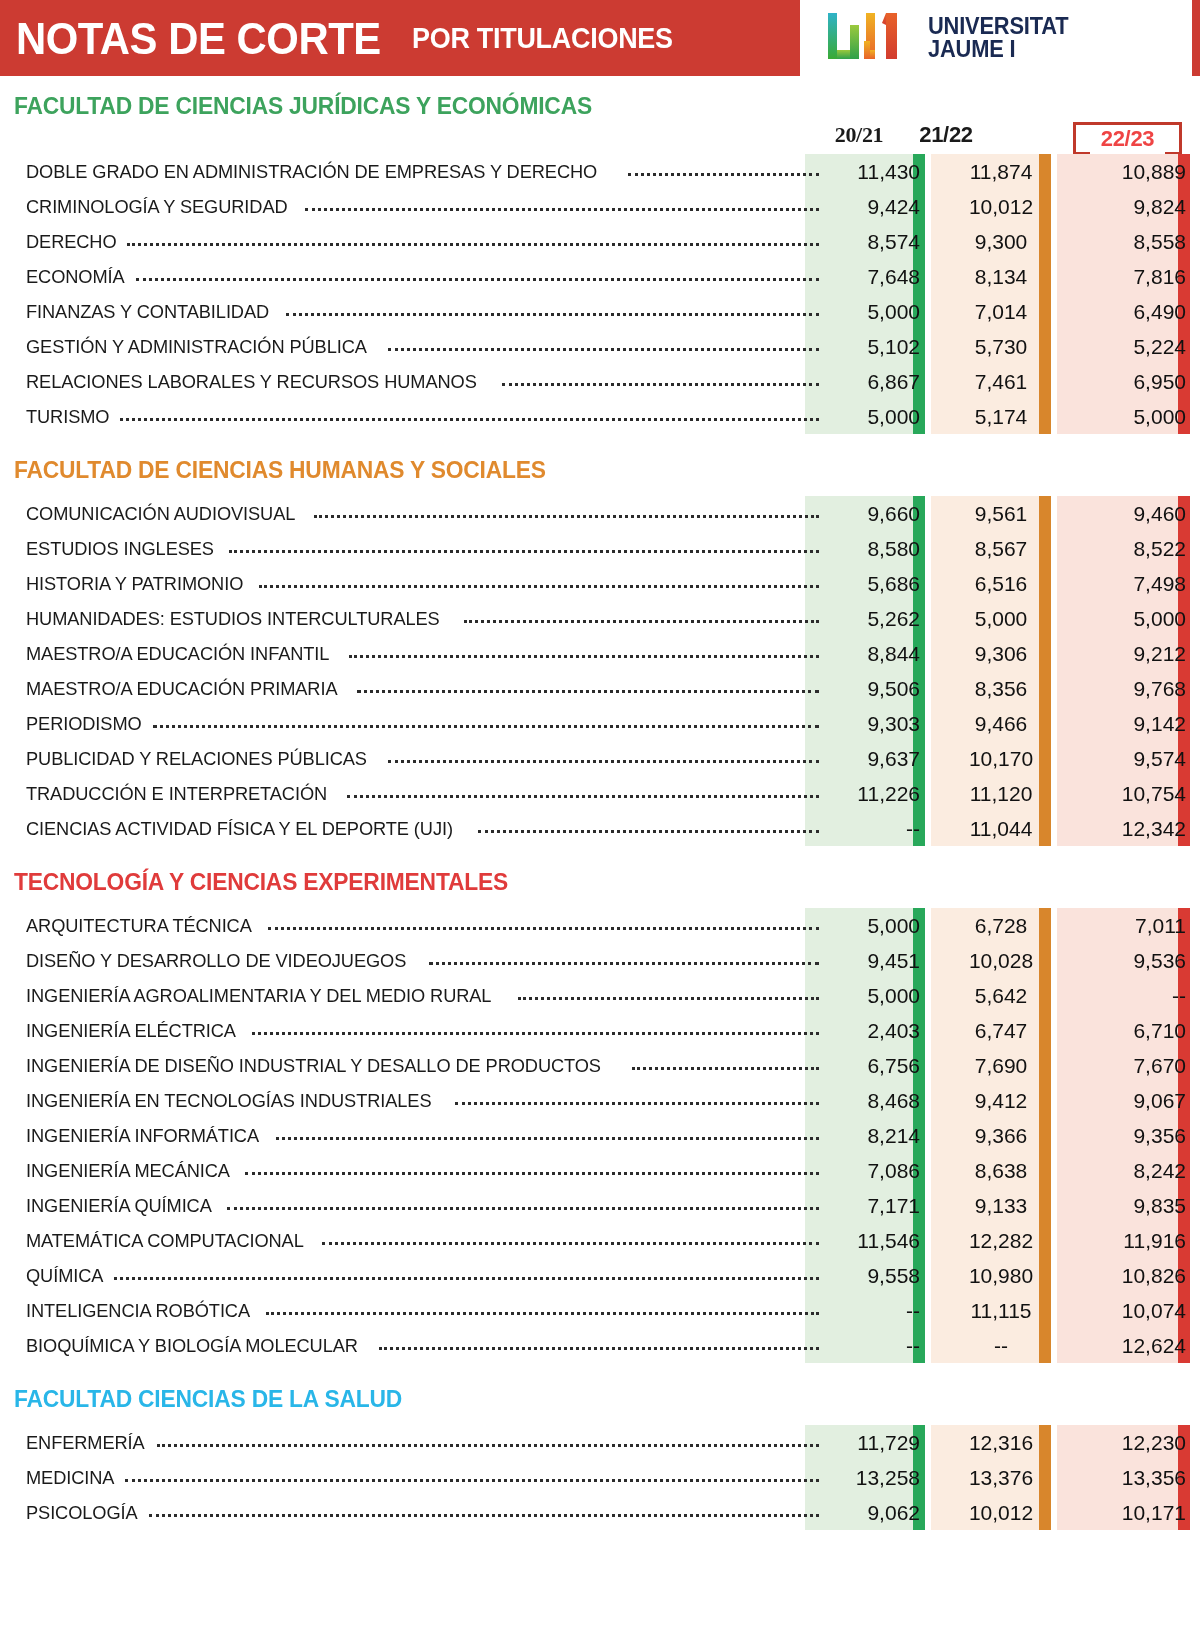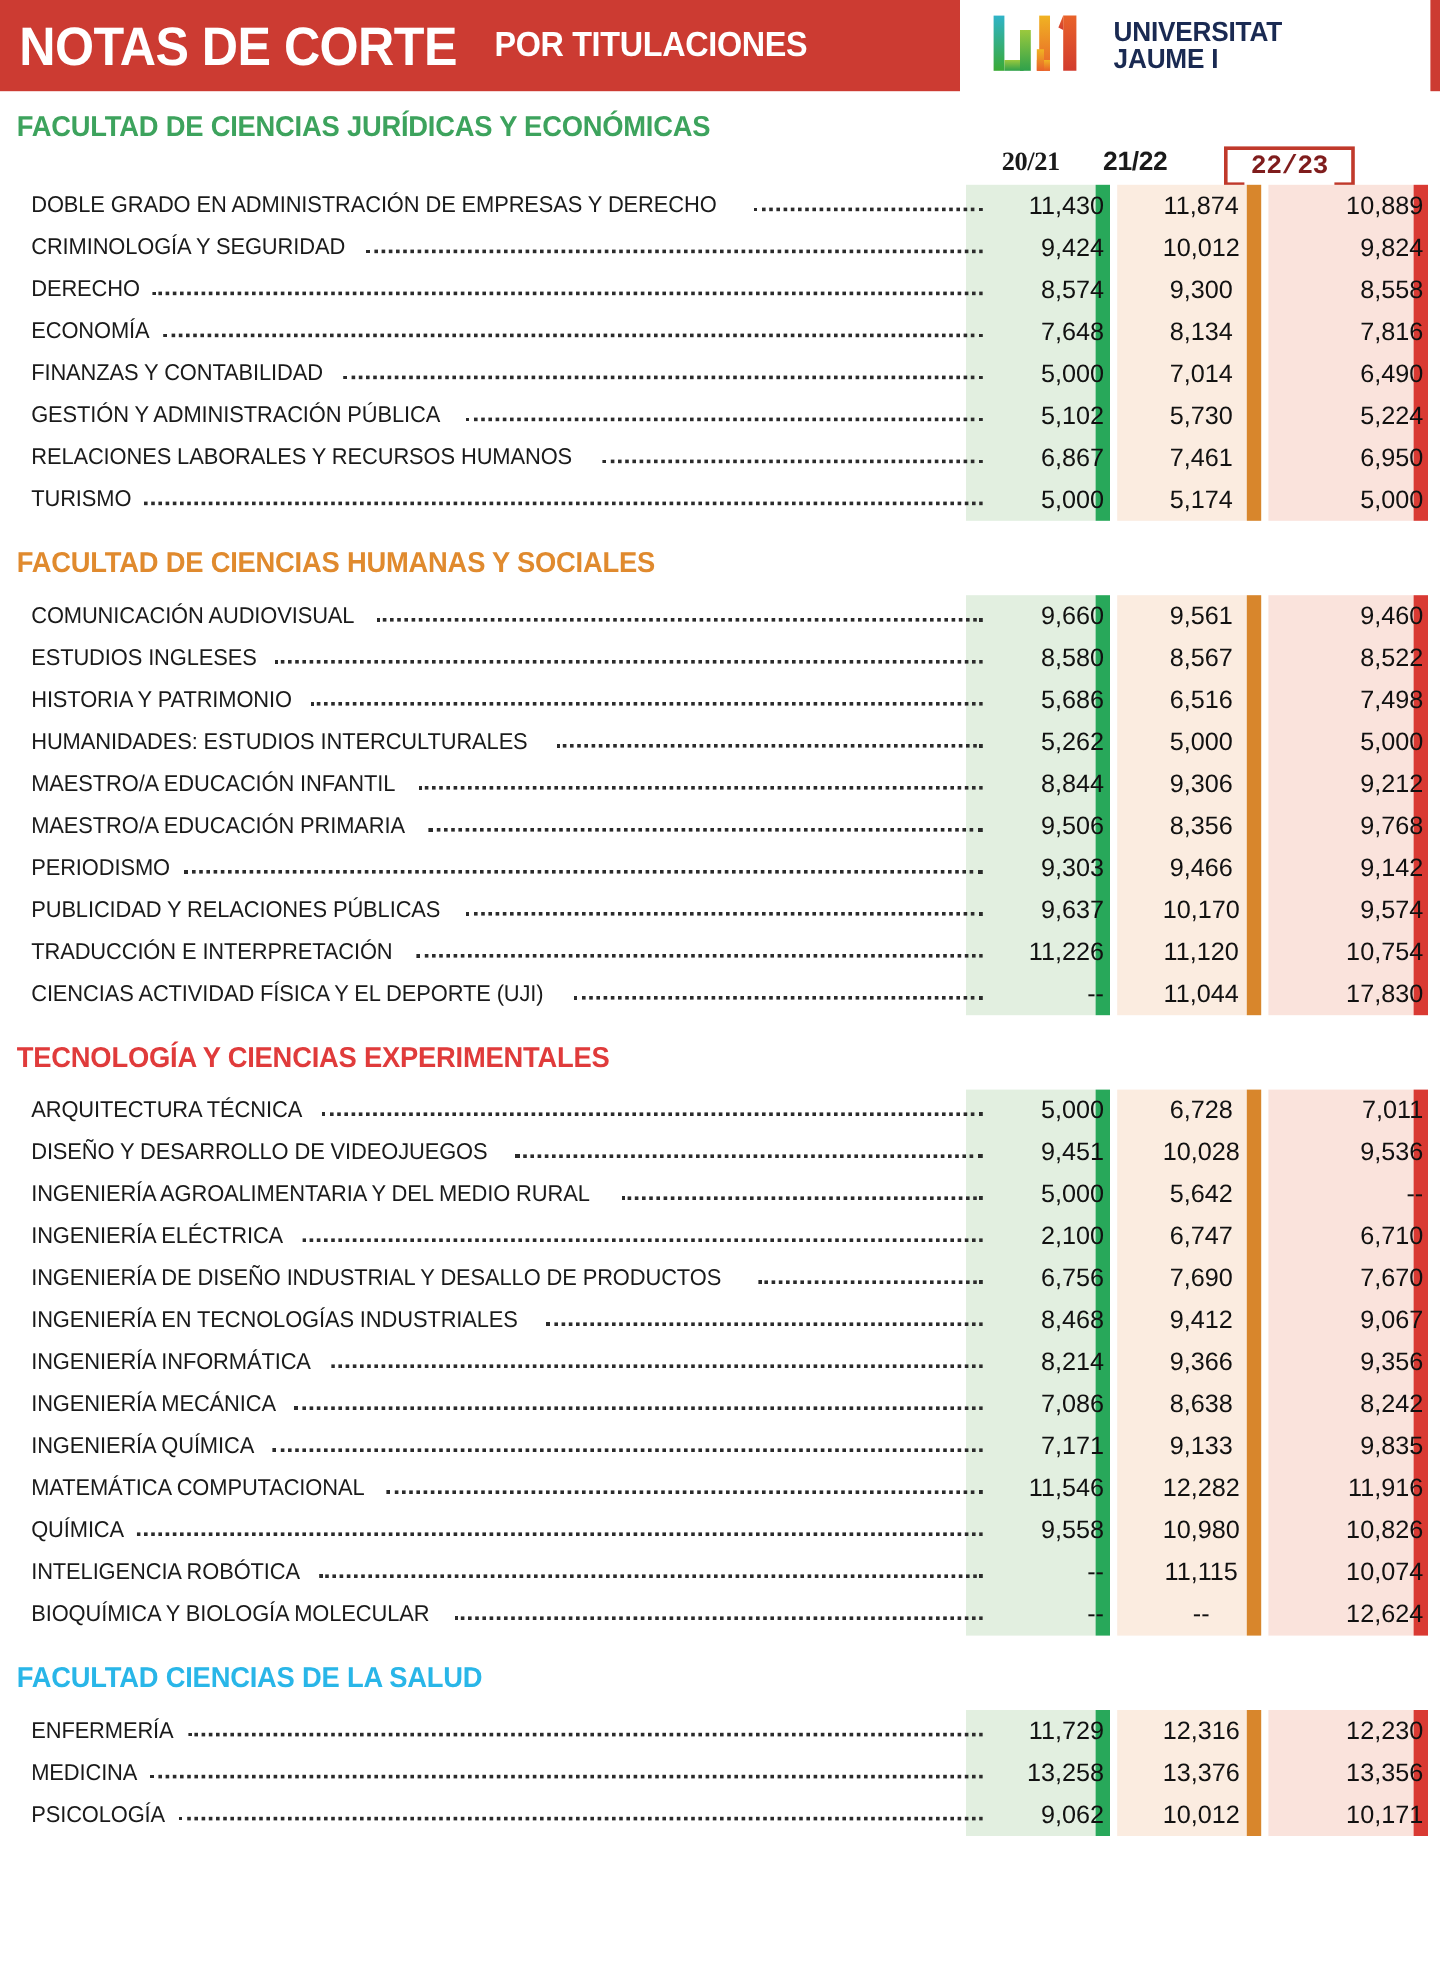--- a/index.html
+++ b/index.html
@@ -217,21 +217,21 @@
     </div>
     <div class="header-right-strip"></div>
   </div>
 
   <div id="body-root">
       <div class="section">
         <div class="section-title" style="color: rgb(61, 163, 93); margin: 16px 0px 2px 14px;">FACULTAD DE CIENCIAS JURÍDICAS Y ECONÓMICAS</div>
         <div class="colheads">
           <div class="colhead" style="left: 813px; width: 92px; font-family: Liberation Serif, serif;">20/21</div>
           <div class="colhead" style="left: 900px; width: 92px;">21/22</div>
-          <div class="colhead colhead-hi" style="left: 1020px; width: 109px; color: #7f1d1d; border-color: rgb(192, 57, 43); font-family: Liberation Mono, monospace;">22/23<span class="hi-notch" style="left: 14px; right: 14px;"></span></div>
+          <div class="colhead colhead-hi" style="left: 1073px; width: 109px; color: #ef4444; border-color: rgb(192, 57, 43);">22/23<span class="hi-notch" style="left: 14px; right: 14px;"></span></div>
         </div>
         <div class="rows">
           <div class="bands">
             <div class="band band-1" style="left: 805px; width: 108px;"></div>
             <div class="bar bar-1" style="left: 913px;"></div>
             <div class="band band-2" style="left: 931px; width: 108px;"></div>
             <div class="bar bar-2" style="left: 1039px;"></div>
             <div class="band band-3" style="left: 1057px; width: 121px;"></div>
             <div class="bar bar-3" style="left: 1178px;"></div>
           </div>
@@ -366,21 +366,21 @@
             <span class="leader"></span>
             <span class="cell c1">11,226</span>
             <span class="cell c2">11,120</span>
             <span class="cell c3">10,754</span>
           </div>
           <div class="row">
             <span class="row-label" style="margin-left: 26px;">CIENCIAS ACTIVIDAD FÍSICA Y EL DEPORTE (UJI)</span>
             <span class="leader"></span>
             <span class="cell c1">--</span>
             <span class="cell c2">11,044</span>
-            <span class="cell c3">17,830</span>
+            <span class="cell c3">12,342</span>
           </div>
         </div>
       </div>
       <div class="section">
         <div class="section-title" style="color: rgb(224, 59, 59); margin: 22px 0px 6px 14px;">TECNOLOGÍA Y CIENCIAS EXPERIMENTALES</div>
         <div style="height: 6px;"></div>
         <div class="rows">
           <div class="bands">
             <div class="band band-1" style="left: 805px; width: 108px;"></div>
             <div class="bar bar-1" style="left: 913px;"></div>
@@ -406,21 +406,21 @@
           <div class="row">
             <span class="row-label" style="margin-left: 26px;">INGENIERÍA AGROALIMENTARIA Y DEL MEDIO RURAL</span>
             <span class="leader"></span>
             <span class="cell c1">5,000</span>
             <span class="cell c2">5,642</span>
             <span class="cell c3">--</span>
           </div>
           <div class="row">
             <span class="row-label" style="margin-left: 26px;">INGENIERÍA ELÉCTRICA</span>
             <span class="leader"></span>
-            <span class="cell c1">2,100</span>
+            <span class="cell c1">2,403</span>
             <span class="cell c2">6,747</span>
             <span class="cell c3">6,710</span>
           </div>
           <div class="row">
             <span class="row-label" style="margin-left: 26px;">INGENIERÍA DE DISEÑO INDUSTRIAL Y DESALLO DE PRODUCTOS</span>
             <span class="leader"></span>
             <span class="cell c1">6,756</span>
             <span class="cell c2">7,690</span>
             <span class="cell c3">7,670</span>
           </div>

